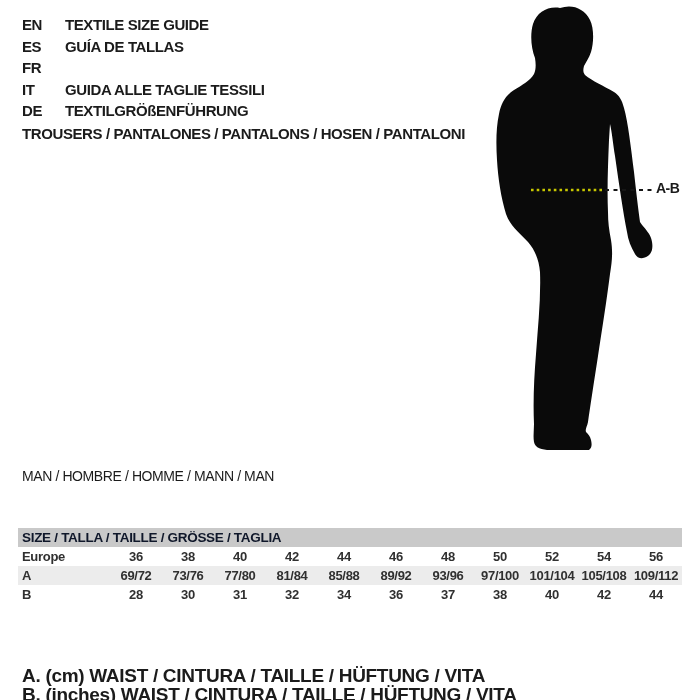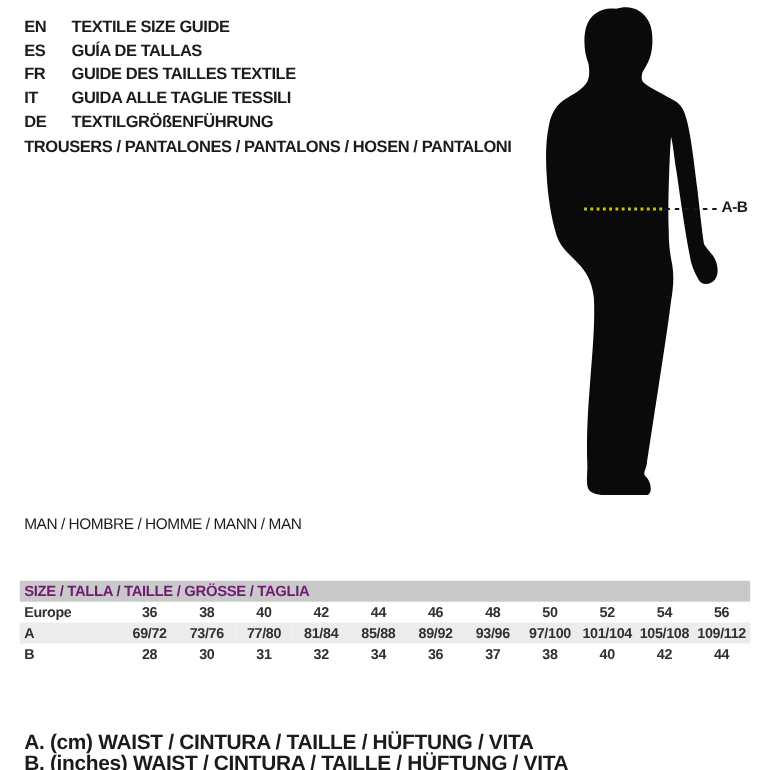--- a/index.html
+++ b/index.html
@@ -27,21 +27,21 @@
   .gender { position: absolute; left: 22px; top: 468px; font-size: 14px; font-weight: normal; letter-spacing: -0.4px; white-space: nowrap; }
 
   
   table.size-table {
     position: absolute; left: 18px; top: 528px; width: 664px;
     border-collapse: collapse; table-layout: fixed;
     font-size: 13px; font-weight: bold; letter-spacing: -0.3px; color: #303030;
   }
   table.size-table th {
     background: #c9c9c9; text-align: left; font-weight: bold; font-size: 13.5px;
-    height: 19px; line-height: 19px; padding: 0 0 0 4px; color: #701a75;
+    height: 19px; line-height: 19px; padding: 0 0 0 4px; color: #0f172a;
   }
   table.size-table td { height: 19px; line-height: 19px; padding: 0; text-align: center; }
   table.size-table td.rowlabel { text-align: left; padding-left: 4px; }
   table.size-table col.labelcol { width: 92px; }
   table.size-table tbody tr:nth-child(even) { background: #ececec; }
 
   
   .footnotes { position: absolute; left: 22px; top: 641px; font-size: 19px; font-weight: bold; letter-spacing: -0.3px; line-height: 18.5px; white-space: nowrap; margin-top: 26px; }
 </style>
 </head>
@@ -53,21 +53,20 @@
     <div class="lang-row">
       <span class="lang-code">EN</span>
       <span class="lang-title">TEXTILE SIZE GUIDE</span>
     </div>
     <div class="lang-row">
       <span class="lang-code">ES</span>
       <span class="lang-title">GUÍA DE TALLAS</span>
     </div>
     <div class="lang-row">
       <span class="lang-code">FR</span>
-      <span class="lang-title">GUIDE DES TAILLES TEXTILE</span>
     </div>
     <div class="lang-row">
       <span class="lang-code">IT</span>
       <span class="lang-title">GUIDA ALLE TAGLIE TESSILI</span>
     </div>
     <div class="lang-row">
       <span class="lang-code">DE</span>
       <span class="lang-title">TEXTILGRÖßENFÜHRUNG</span>
     </div>
   </div>

